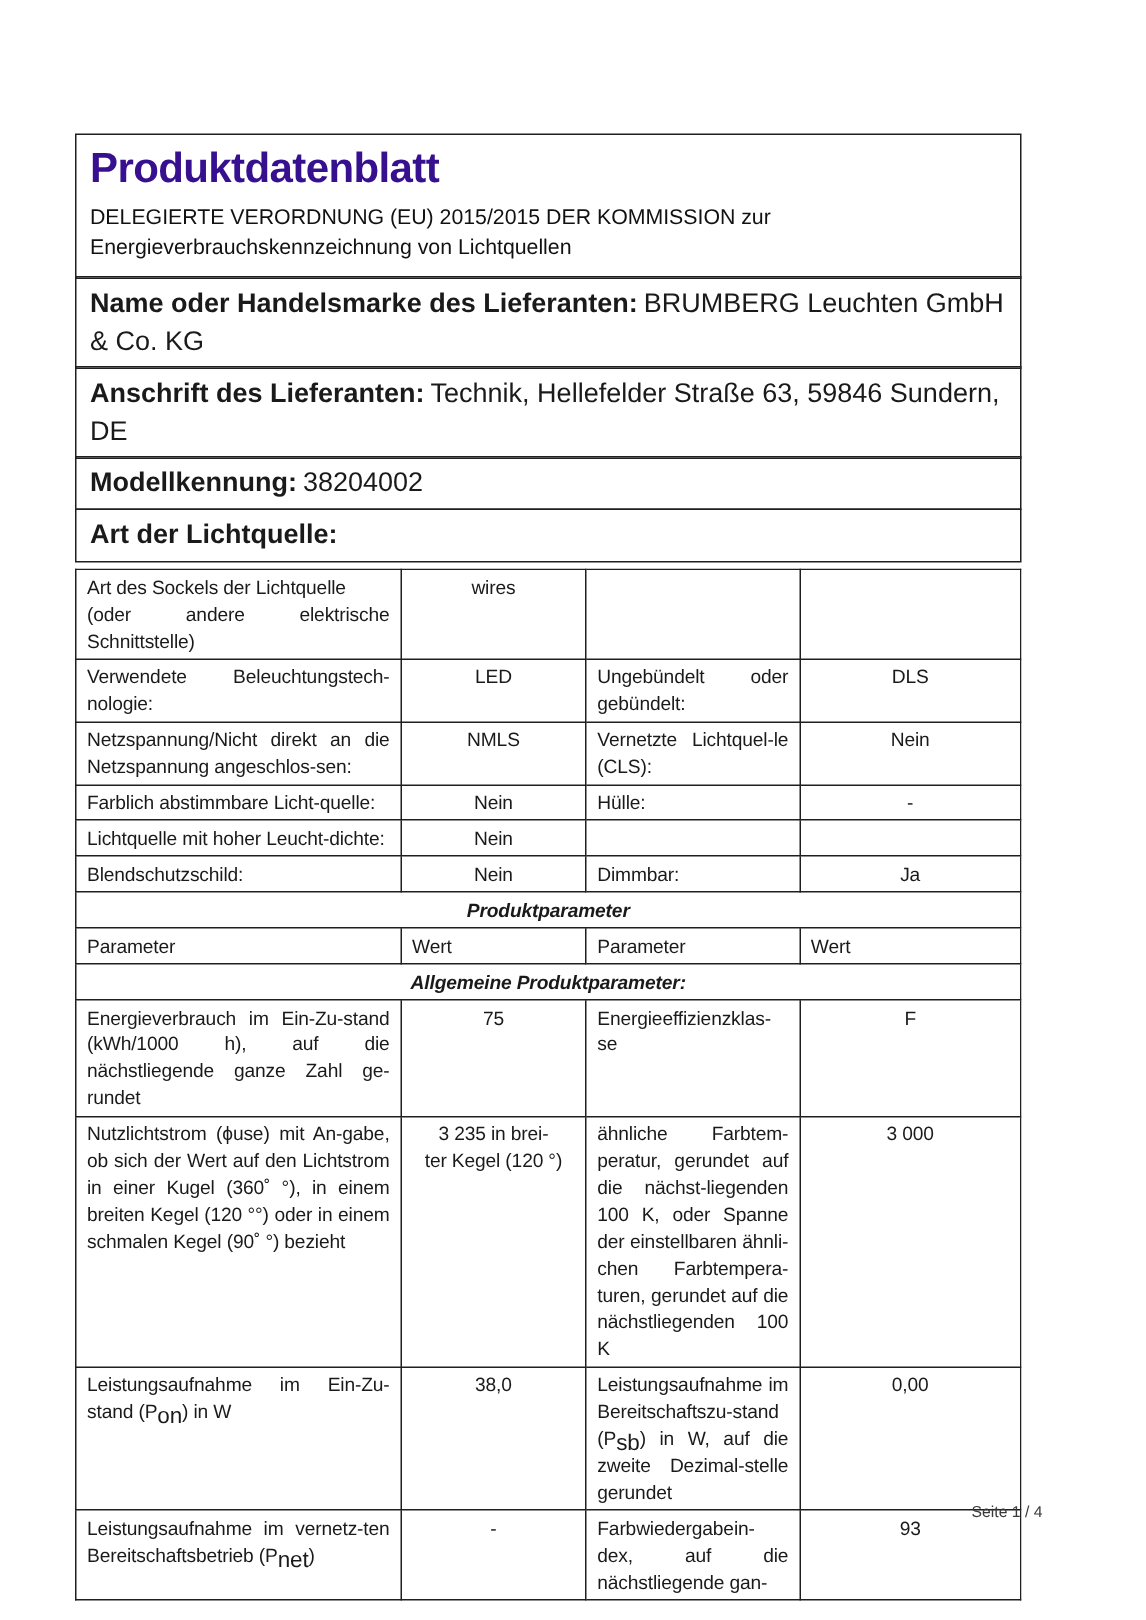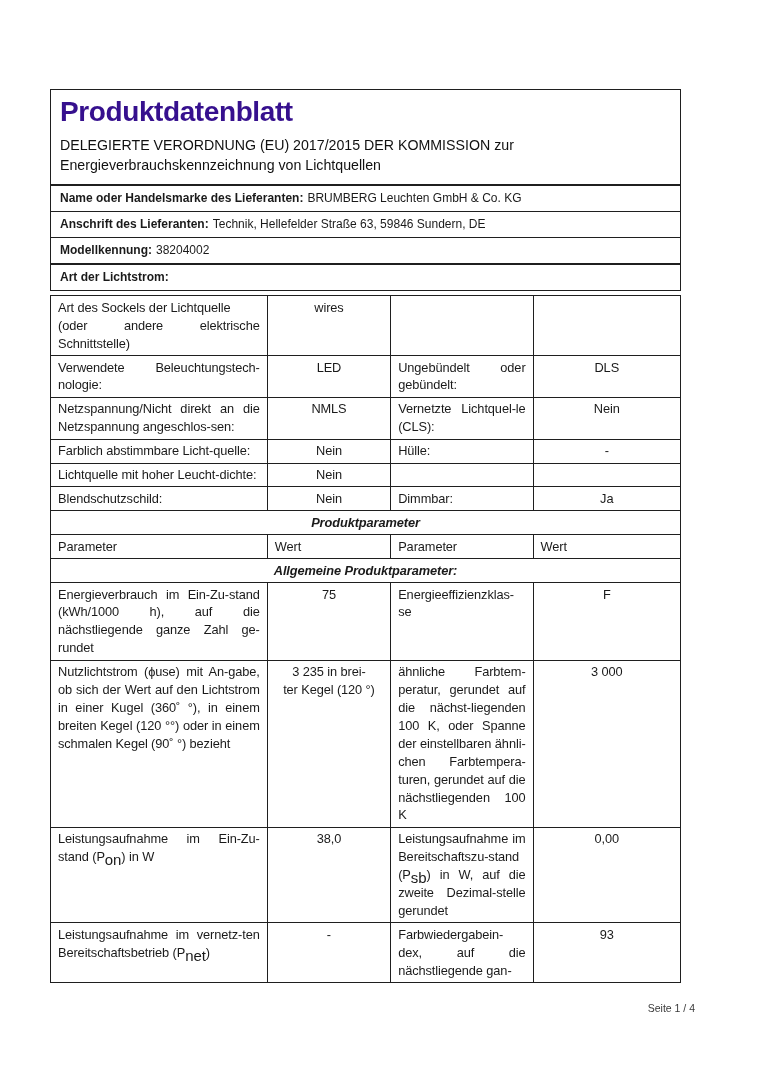--- a/index.html
+++ b/index.html
@@ -18,21 +18,21 @@
   }
   .doc-title{
     margin:0 0 7px 0;
     font-size:28px;line-height:1.1;font-weight:bold;letter-spacing:-0.4px;
   }
   .subtitle{font-size:14.2px;line-height:1.45;color:#111;}
 
   
   .inforow{
     border:1.6px solid #1f1f1f;margin-top:-1.6px;
-    padding:4.5px 9px;font-size:12px;line-height:1.4;
+    padding:4.5px 9px;font-size:18px;line-height:1.4;
     box-sizing:border-box;
   }
   .lbl{font-weight:bold;}
   .val{margin-left:4px;}
 
   
   .tablewrap{margin-top:4.5px;height:739px;overflow:hidden;}
   table.params{
     border-collapse:collapse;width:100%;table-layout:fixed;
     font-size:12.8px;line-height:1.4;letter-spacing:-0.1px;
@@ -54,36 +54,36 @@
   }
 </style>
 </head>
 <body>
 
 <div class="page">
 
   <div class="titlebox">
     <h1 class="doc-title" style="color: rgb(54, 16, 142);">Produktdatenblatt</h1>
     <div class="subtitle">
-      <div>DELEGIERTE VERORDNUNG (EU) 2017/2015 DER KOMMISSION zur</div>
+      <div>DELEGIERTE VERORDNUNG (EU) 2015/2015 DER KOMMISSION zur</div>
       <div>Energieverbrauchskennzeichnung von Lichtquellen</div>
     </div>
   </div>
 
   <div class="inforow">
     <span class="lbl">Name oder Handelsmarke des Lieferanten:</span><span class="val">BRUMBERG Leuchten GmbH &amp; Co. KG</span>
   </div>
   <div class="inforow">
     <span class="lbl">Anschrift des Lieferanten:</span><span class="val">Technik, Hellefelder Straße 63, 59846 Sundern, DE</span>
   </div>
   <div class="inforow">
     <span class="lbl">Modellkennung:</span><span class="val">38204002</span>
   </div>
   <div class="inforow">
-    <span class="lbl">Art der Lichtstrom:</span>
+    <span class="lbl">Art der Lichtquelle:</span>
   </div>
 
   <div class="tablewrap">
     <table class="params">
       <colgroup>
         <col style="width:34.4%">
           <col style="width:19.6%">
           <col style="width:22.6%">
           <col style="width:23.4%">
       </colgroup>

